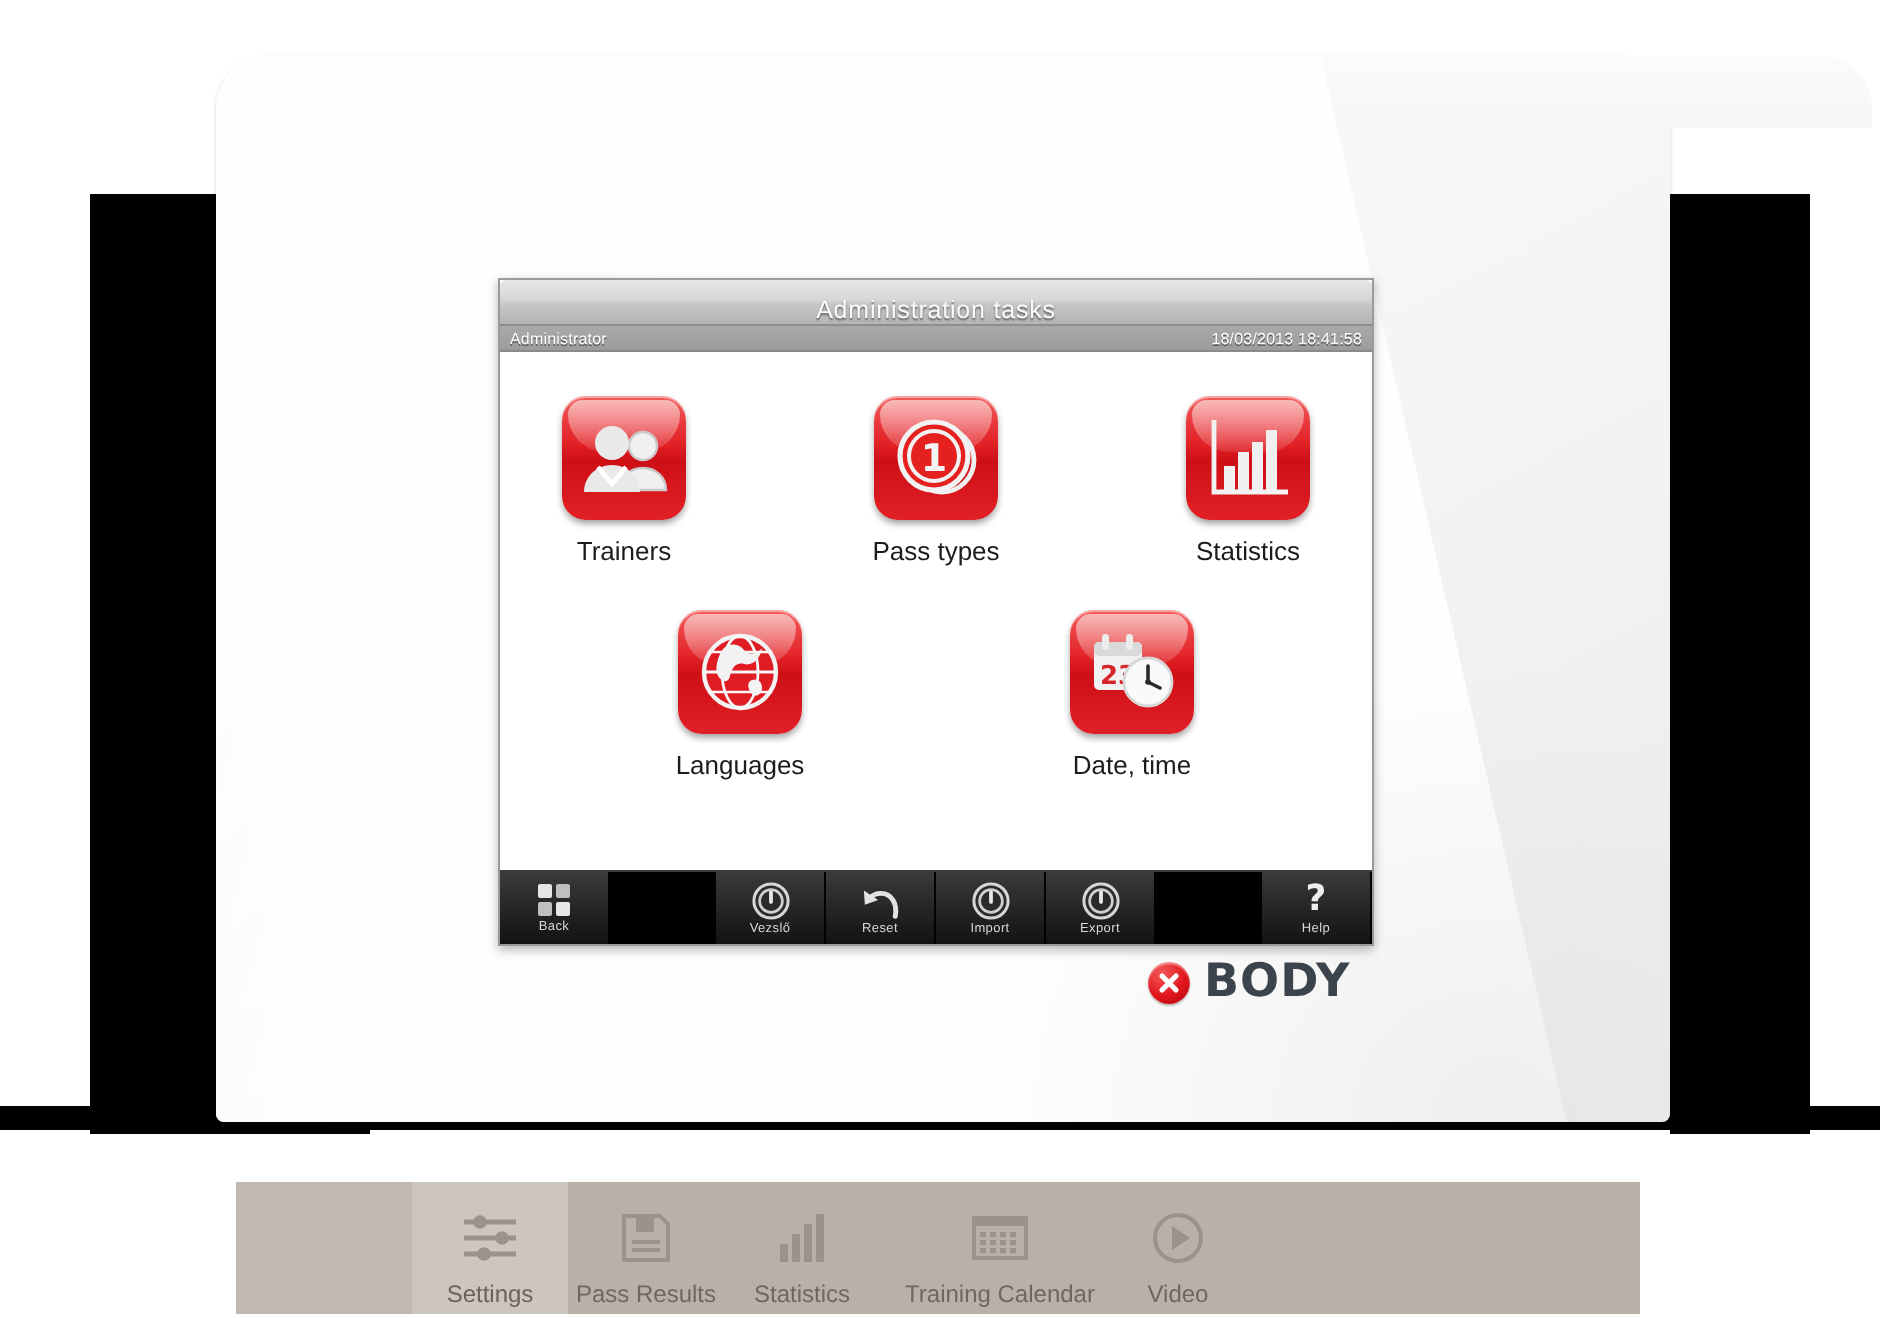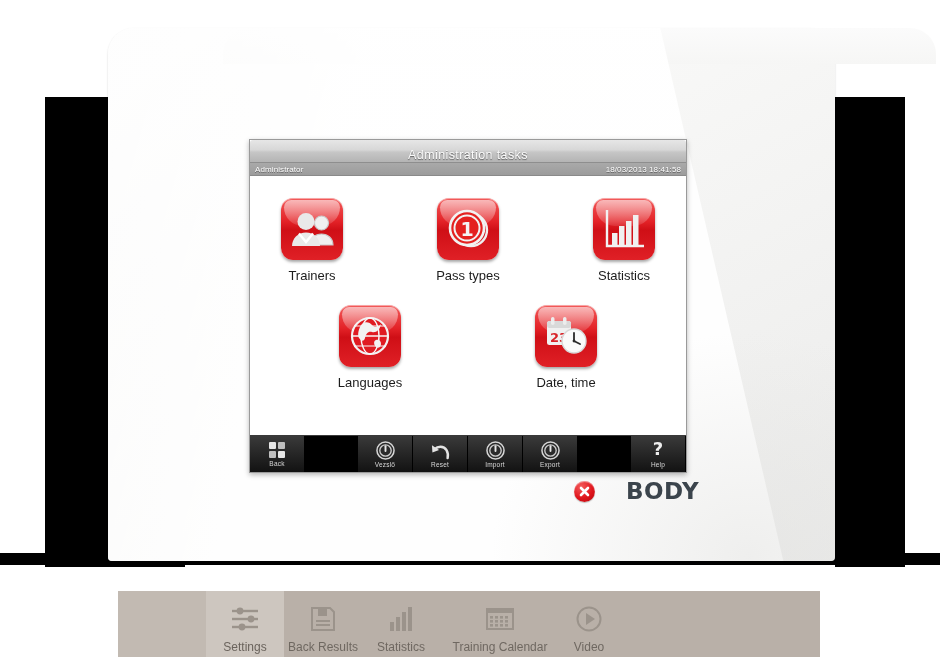--- a/index.html
+++ b/index.html
@@ -126,21 +126,20 @@
   }
   .logo-mark{
     width:21px;height:21px;border-radius:50%;
     background:radial-gradient(circle at 35% 28%,#f45b5b 0%,#e0151c 55%,#b5050b 100%);
     box-shadow:inset 0 1px 1px rgba(255,255,255,.5),0 1px 1px rgba(0,0,0,.25);
     display:flex;align-items:center;justify-content:center;
   }
   .logo-txt{
     font-size:23px;font-weight:bold;color:#3b444c;letter-spacing:.5px;
     font-family:"DejaVu Sans",sans-serif;
-    margin-left:24px;
   }
 
   
   .taskbar{
     position:absolute;left:118px;top:591px;width:702px;height:66px;
     background:#b9b0a8;
     display:flex;align-items:stretch;
   }
   .tb-pad{width:88px;background:#c2bab2;}
   .tk{
@@ -348,21 +347,21 @@
 
     <div class="tk">
       <div class="tk-ico">
         <svg width="26" height="26" viewBox="0 0 26 26">
           <path d="M2 2h18l4 4v18H2z" fill="none" stroke="#9b938b" stroke-width="2"></path>
           <rect x="8" y="2" width="9" height="8" fill="#9b938b"></rect>
           <rect x="6" y="14" width="14" height="2" fill="#9b938b"></rect>
           <rect x="6" y="18" width="14" height="2" fill="#9b938b"></rect>
         </svg>
       </div>
-      <div class="tk-lbl">Back Results</div>
+      <div class="tk-lbl">Pass Results</div>
     </div>
 
     <div class="tk">
       <div class="tk-ico">
         <svg width="26" height="26" viewBox="0 0 26 26">
           <rect x="2" y="16" width="4" height="9" fill="#9b938b"></rect>
           <rect x="8" y="11" width="4" height="14" fill="#9b938b"></rect>
           <rect x="14" y="6" width="4" height="19" fill="#9b938b"></rect>
           <rect x="20" y="1" width="4" height="24" fill="#9b938b"></rect>
         </svg>

